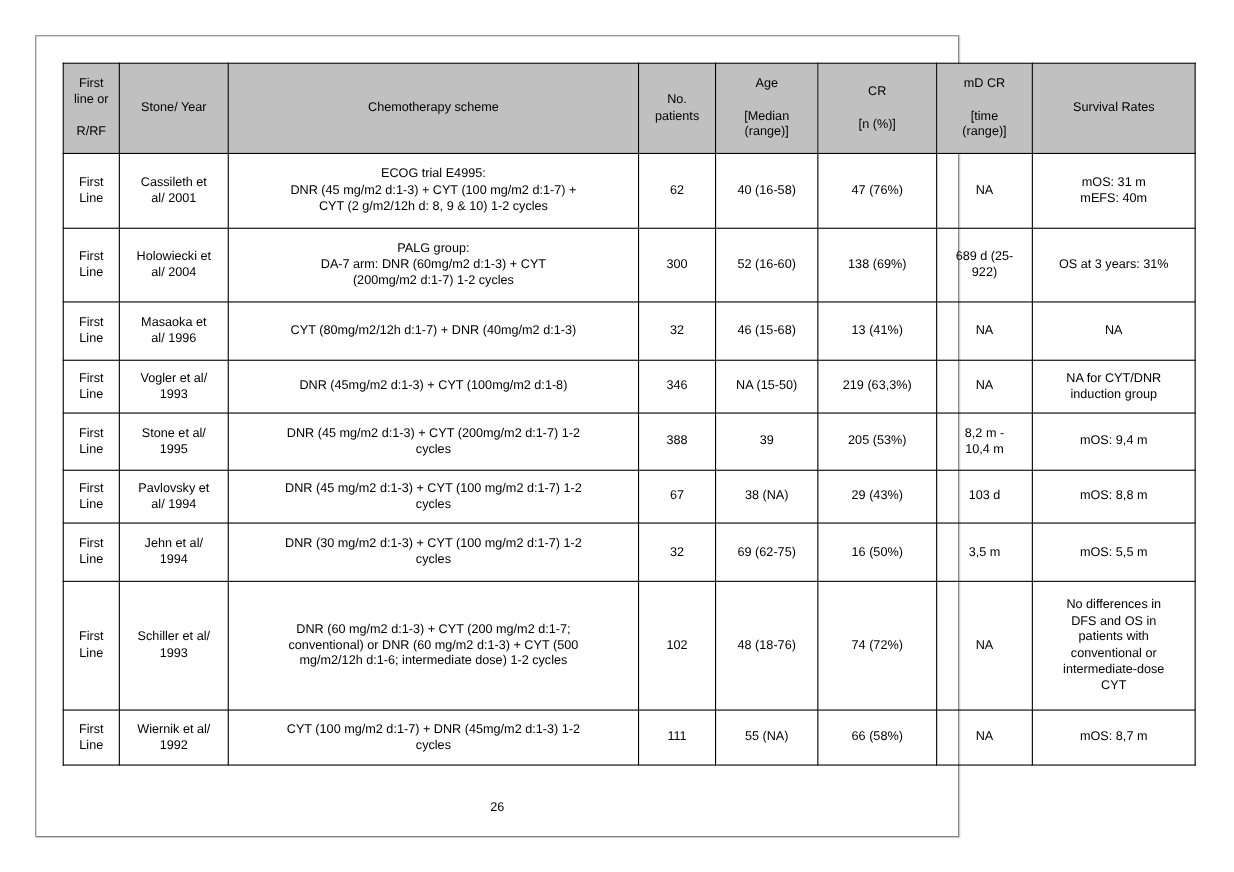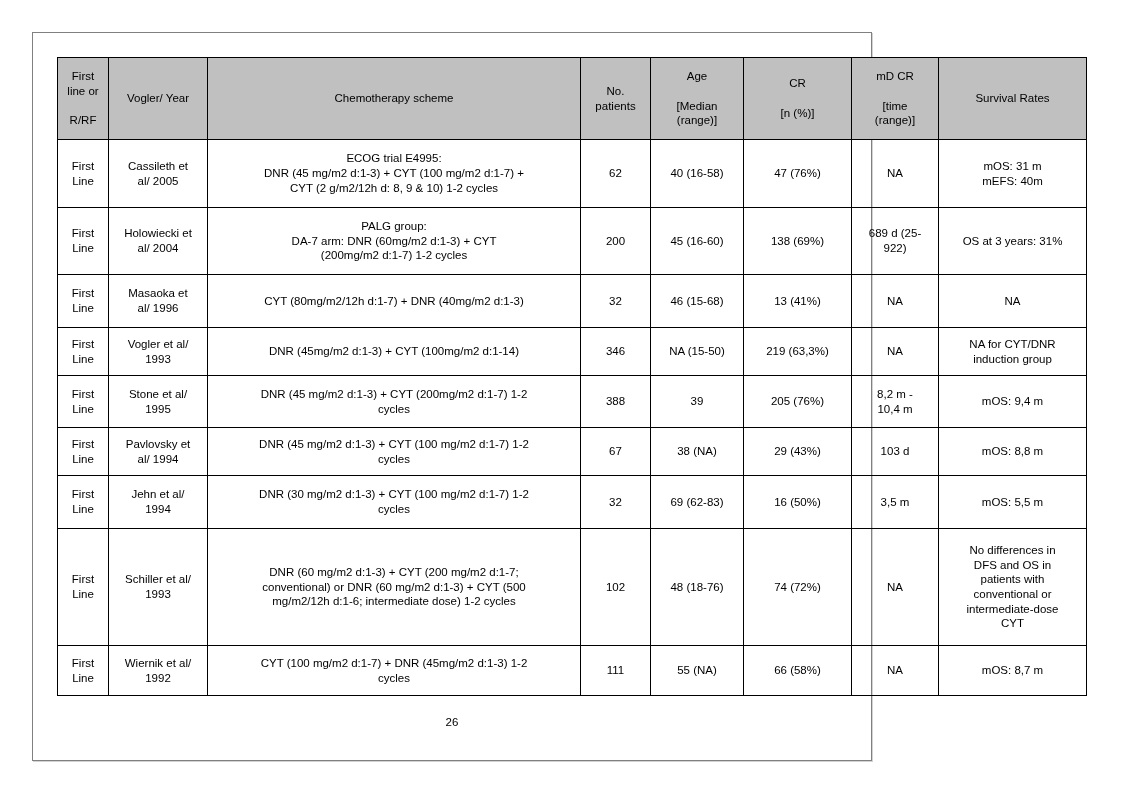--- a/index.html
+++ b/index.html
@@ -60,21 +60,21 @@
   .study-table tbody tr:nth-child(9) { height: 50px; }
   col.c1 { width: 51px; }
   col.c2 { width: 99px; }
   col.c3 { width: 373px; }
   col.c4 { width: 70px; }
   col.c5 { width: 93px; }
   col.c6 { width: 108px; }
   col.c7 { width: 87px; }
   col.c8 { width: 148px; }
   .page-number {
-    margin-top: 20px;
+    margin-top: 32px;
     text-align: center;
     font-size: 11.5px;
     color: #000000;
   }
 </style>
 </head>
 <body>
 
 <div class="page-border">
   <table class="study-table">
@@ -87,21 +87,21 @@
         <col class="c6">
         <col class="c7">
         <col class="c8">
     </colgroup>
     <thead>
       <tr>
           <th>First
 line or
 
 R/RF</th>
-          <th>Vogler/ Year</th>
+          <th>Stone/ Year</th>
           <th>Chemotherapy scheme</th>
           <th>No.
 patients</th>
           <th>Age
 
 [Median
 (range)]</th>
           <th>CR
 
 [n (%)]</th>
@@ -110,41 +110,41 @@
 [time
 (range)]</th>
           <th>Survival Rates</th>
         </tr>
     </thead>
     <tbody>
         <tr>
           <td>First
 Line</td>
           <td>Cassileth et
-al/ 2005</td>
+al/ 2001</td>
           <td>ECOG trial E4995:
 DNR (45 mg/m2  d:1-3) + CYT (100 mg/m2 d:1-7) +
 CYT (2 g/m2/12h d: 8, 9 &amp; 10) 1-2 cycles</td>
           <td>62</td>
           <td>40 (16-58)</td>
           <td>47 (76%)</td>
           <td>NA</td>
           <td>mOS: 31 m
 mEFS: 40m</td>
         </tr>
         <tr>
           <td>First
 Line</td>
           <td>Holowiecki et
 al/ 2004</td>
           <td>PALG group:
 DA-7 arm: DNR (60mg/m2 d:1-3) + CYT
 (200mg/m2  d:1-7) 1-2 cycles</td>
-          <td>200</td>
-          <td>45 (16-60)</td>
+          <td>300</td>
+          <td>52 (16-60)</td>
           <td>138 (69%)</td>
           <td>689 d (25-
 922)</td>
           <td>OS at 3 years: 31%</td>
         </tr>
         <tr>
           <td>First
 Line</td>
           <td>Masaoka et
 al/ 1996</td>
@@ -153,38 +153,38 @@
           <td>46 (15-68)</td>
           <td>13 (41%)</td>
           <td>NA</td>
           <td>NA</td>
         </tr>
         <tr>
           <td>First
 Line</td>
           <td>Vogler et al/
 1993</td>
-          <td>DNR (45mg/m2 d:1-3) + CYT (100mg/m2 d:1-14)</td>
+          <td>DNR (45mg/m2 d:1-3) + CYT (100mg/m2 d:1-8)</td>
           <td>346</td>
           <td>NA (15-50)</td>
           <td>219 (63,3%)</td>
           <td>NA</td>
           <td>NA for CYT/DNR
 induction group</td>
         </tr>
         <tr>
           <td>First
 Line</td>
           <td>Stone et al/
 1995</td>
           <td>DNR (45 mg/m2 d:1-3) + CYT (200mg/m2 d:1-7) 1-2
 cycles</td>
           <td>388</td>
           <td>39</td>
-          <td>205 (76%)</td>
+          <td>205 (53%)</td>
           <td>8,2 m -
 10,4 m</td>
           <td>mOS: 9,4 m</td>
         </tr>
         <tr>
           <td>First
 Line</td>
           <td>Pavlovsky et
 al/ 1994</td>
           <td>DNR (45 mg/m2 d:1-3) + CYT (100 mg/m2 d:1-7) 1-2
@@ -196,21 +196,21 @@
           <td>mOS: 8,8 m</td>
         </tr>
         <tr>
           <td>First
 Line</td>
           <td>Jehn et al/
 1994</td>
           <td>DNR (30 mg/m2 d:1-3) + CYT (100 mg/m2 d:1-7) 1-2
 cycles</td>
           <td>32</td>
-          <td>69 (62-83)</td>
+          <td>69 (62-75)</td>
           <td>16 (50%)</td>
           <td>3,5 m</td>
           <td>mOS: 5,5 m</td>
         </tr>
         <tr>
           <td>First
 Line</td>
           <td>Schiller et al/
 1993</td>
           <td>DNR (60 mg/m2 d:1-3) + CYT (200 mg/m2 d:1-7;

